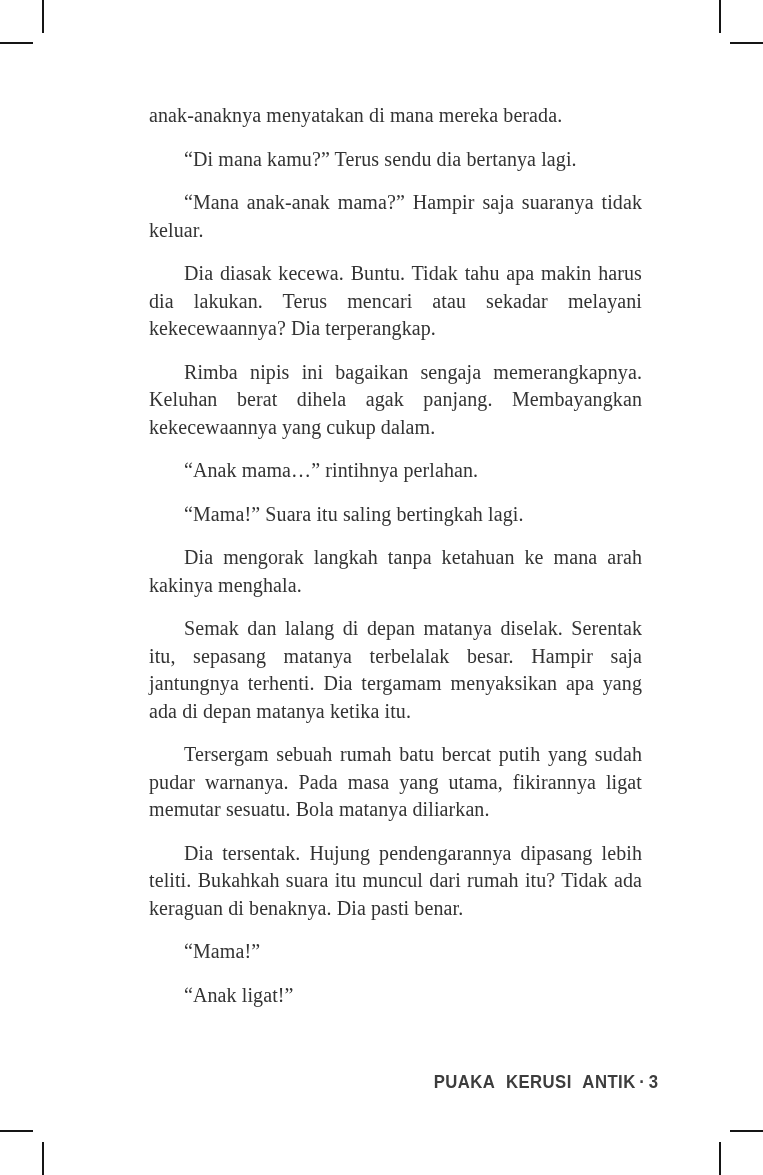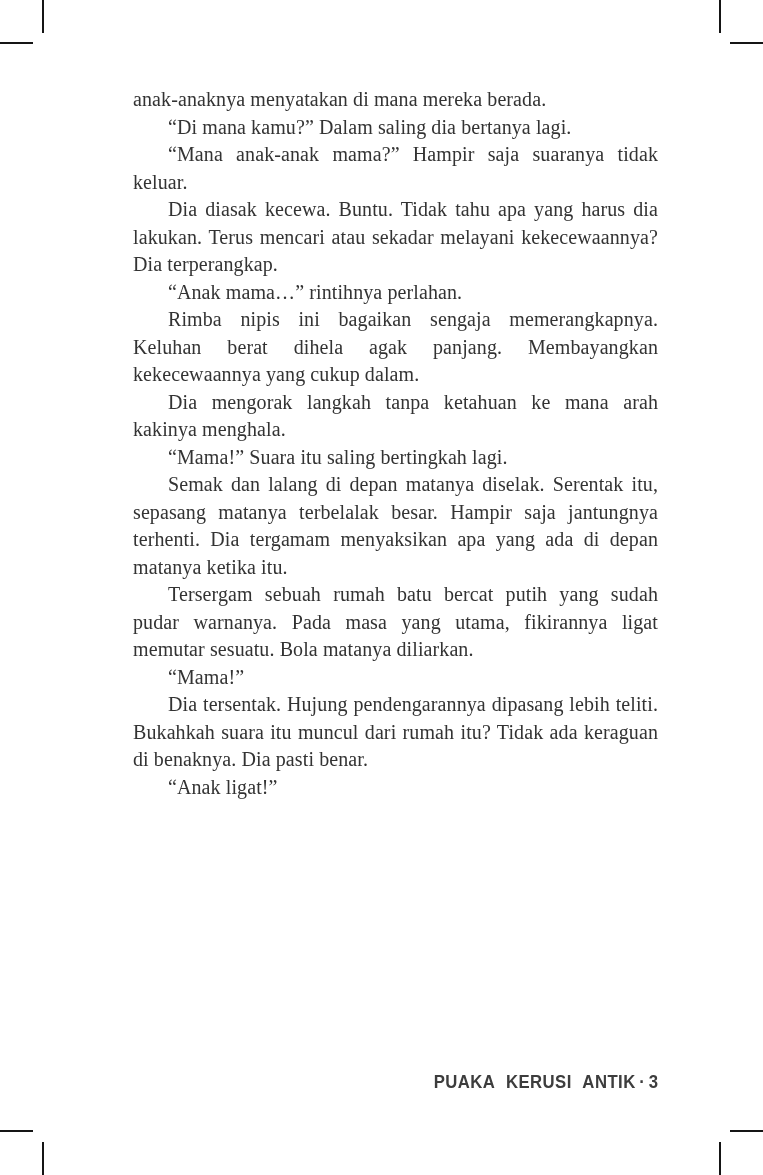--- a/index.html
+++ b/index.html
@@ -34,21 +34,21 @@
   
   .textblock {
     position: absolute;
     left: 133px;
     top: 86px;
     width: 525px;
     height: 975px;
     overflow: hidden;
   }
   .textblock p {
-    margin: 0;
+    margin: 16px;
     text-indent: 35px;
     text-align: justify;
     font-size: 20px;
     line-height: 27.5px;
     color: #333333;
     letter-spacing: 0.1px;
   }
   .textblock p.no-indent {
     text-indent: 0;
   }
@@ -83,31 +83,31 @@
   <div class="crop h tl-h"></div>
   <div class="crop v tr-v"></div>
   <div class="crop h tr-h"></div>
   <div class="crop h bl-h"></div>
   <div class="crop v bl-v"></div>
   <div class="crop h br-h"></div>
   <div class="crop v br-v"></div>
 
   <div class="textblock">
     <p class="no-indent">anak-anaknya menyatakan di mana mereka berada.</p>
-    <p>“Di mana kamu?” Dalam saling dia bertanya lagi.</p>
+    <p>“Di mana kamu?” Terus sendu dia bertanya lagi.</p>
     <p>“Mana anak-anak mama?” Hampir saja suaranya tidak keluar.</p>
-    <p>Dia diasak kecewa. Buntu. Tidak tahu apa yang harus dia lakukan. Terus mencari atau sekadar melayani kekecewaannya? Dia terperangkap.</p>
+    <p>Dia diasak kecewa. Buntu. Tidak tahu apa makin harus dia lakukan. Terus mencari atau sekadar melayani kekecewaannya? Dia terperangkap.</p>
+    <p>Rimba nipis ini bagaikan sengaja memerangkapnya. Keluhan berat dihela agak panjang. Membayangkan kekecewaannya yang cukup dalam.</p>
     <p>“Anak mama…” rintihnya perlahan.</p>
-    <p>Rimba nipis ini bagaikan sengaja memerangkapnya. Keluhan berat dihela agak panjang. Membayangkan kekecewaannya yang cukup dalam.</p>
+    <p>“Mama!” Suara itu saling bertingkah lagi.</p>
     <p>Dia mengorak langkah tanpa ketahuan ke mana arah kakinya menghala.</p>
-    <p>“Mama!” Suara itu saling bertingkah lagi.</p>
     <p>Semak dan lalang di depan matanya diselak. Serentak itu, sepasang matanya terbelalak besar. Hampir saja jantungnya terhenti. Dia tergamam menyaksikan apa yang ada di depan matanya ketika itu.</p>
     <p>Tersergam sebuah rumah batu bercat putih yang sudah pudar warnanya. Pada masa yang utama, fikirannya ligat memutar sesuatu. Bola matanya diliarkan.</p>
+    <p>Dia tersentak. Hujung pendengarannya dipasang lebih teliti. Bukahkah suara itu muncul dari rumah itu? Tidak ada keraguan di benaknya. Dia pasti benar.</p>
     <p>“Mama!”</p>
-    <p>Dia tersentak. Hujung pendengarannya dipasang lebih teliti. Bukahkah suara itu muncul dari rumah itu? Tidak ada keraguan di benaknya. Dia pasti benar.</p>
     <p>“Anak ligat!”</p>
   </div>
 
   <div class="running-footer">
     <span>PUAKA KERUSI ANTIK</span><span class="dot">·</span><span>3</span>
   </div>
 
 </div>
 
 </body></html>

